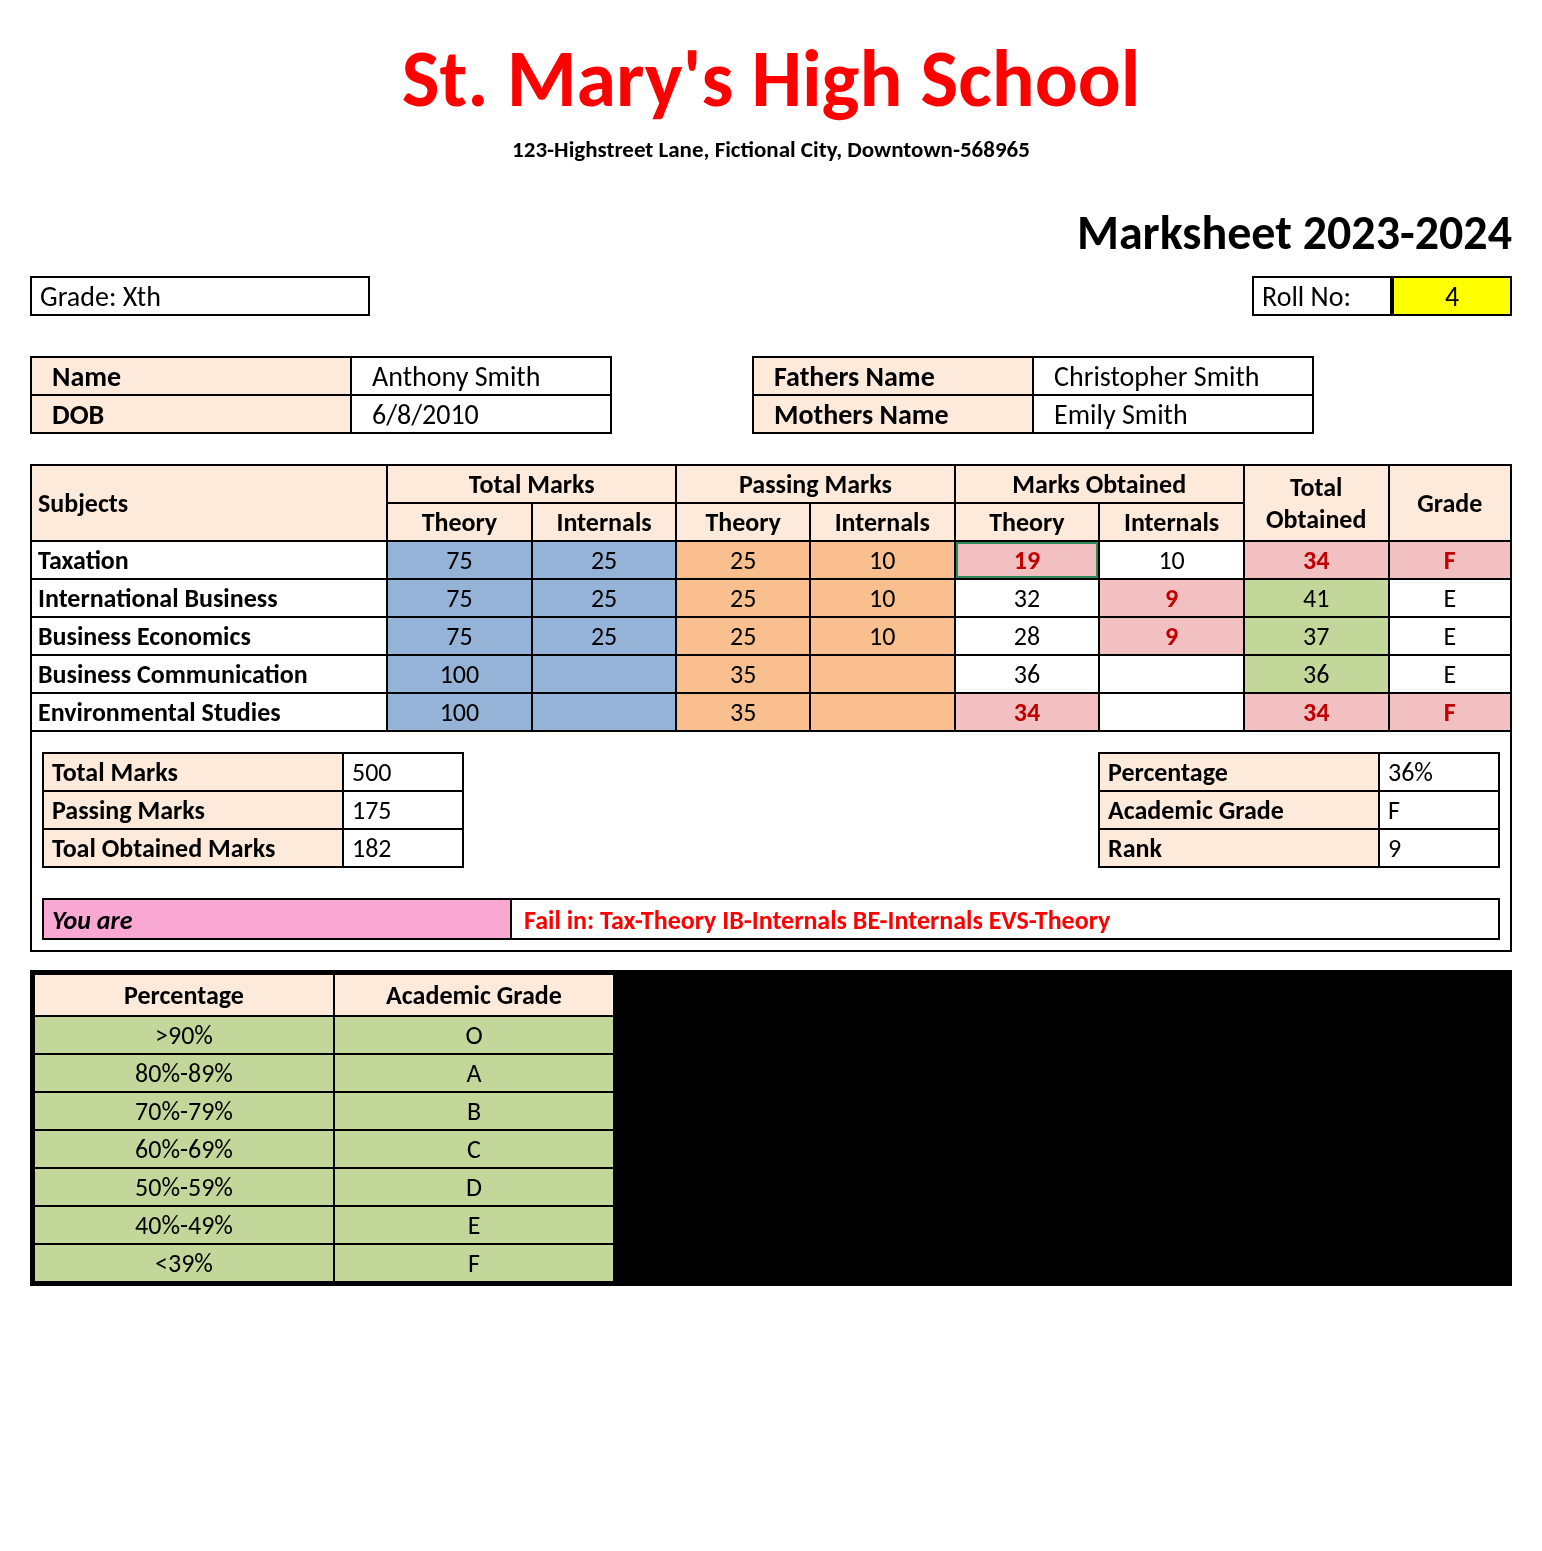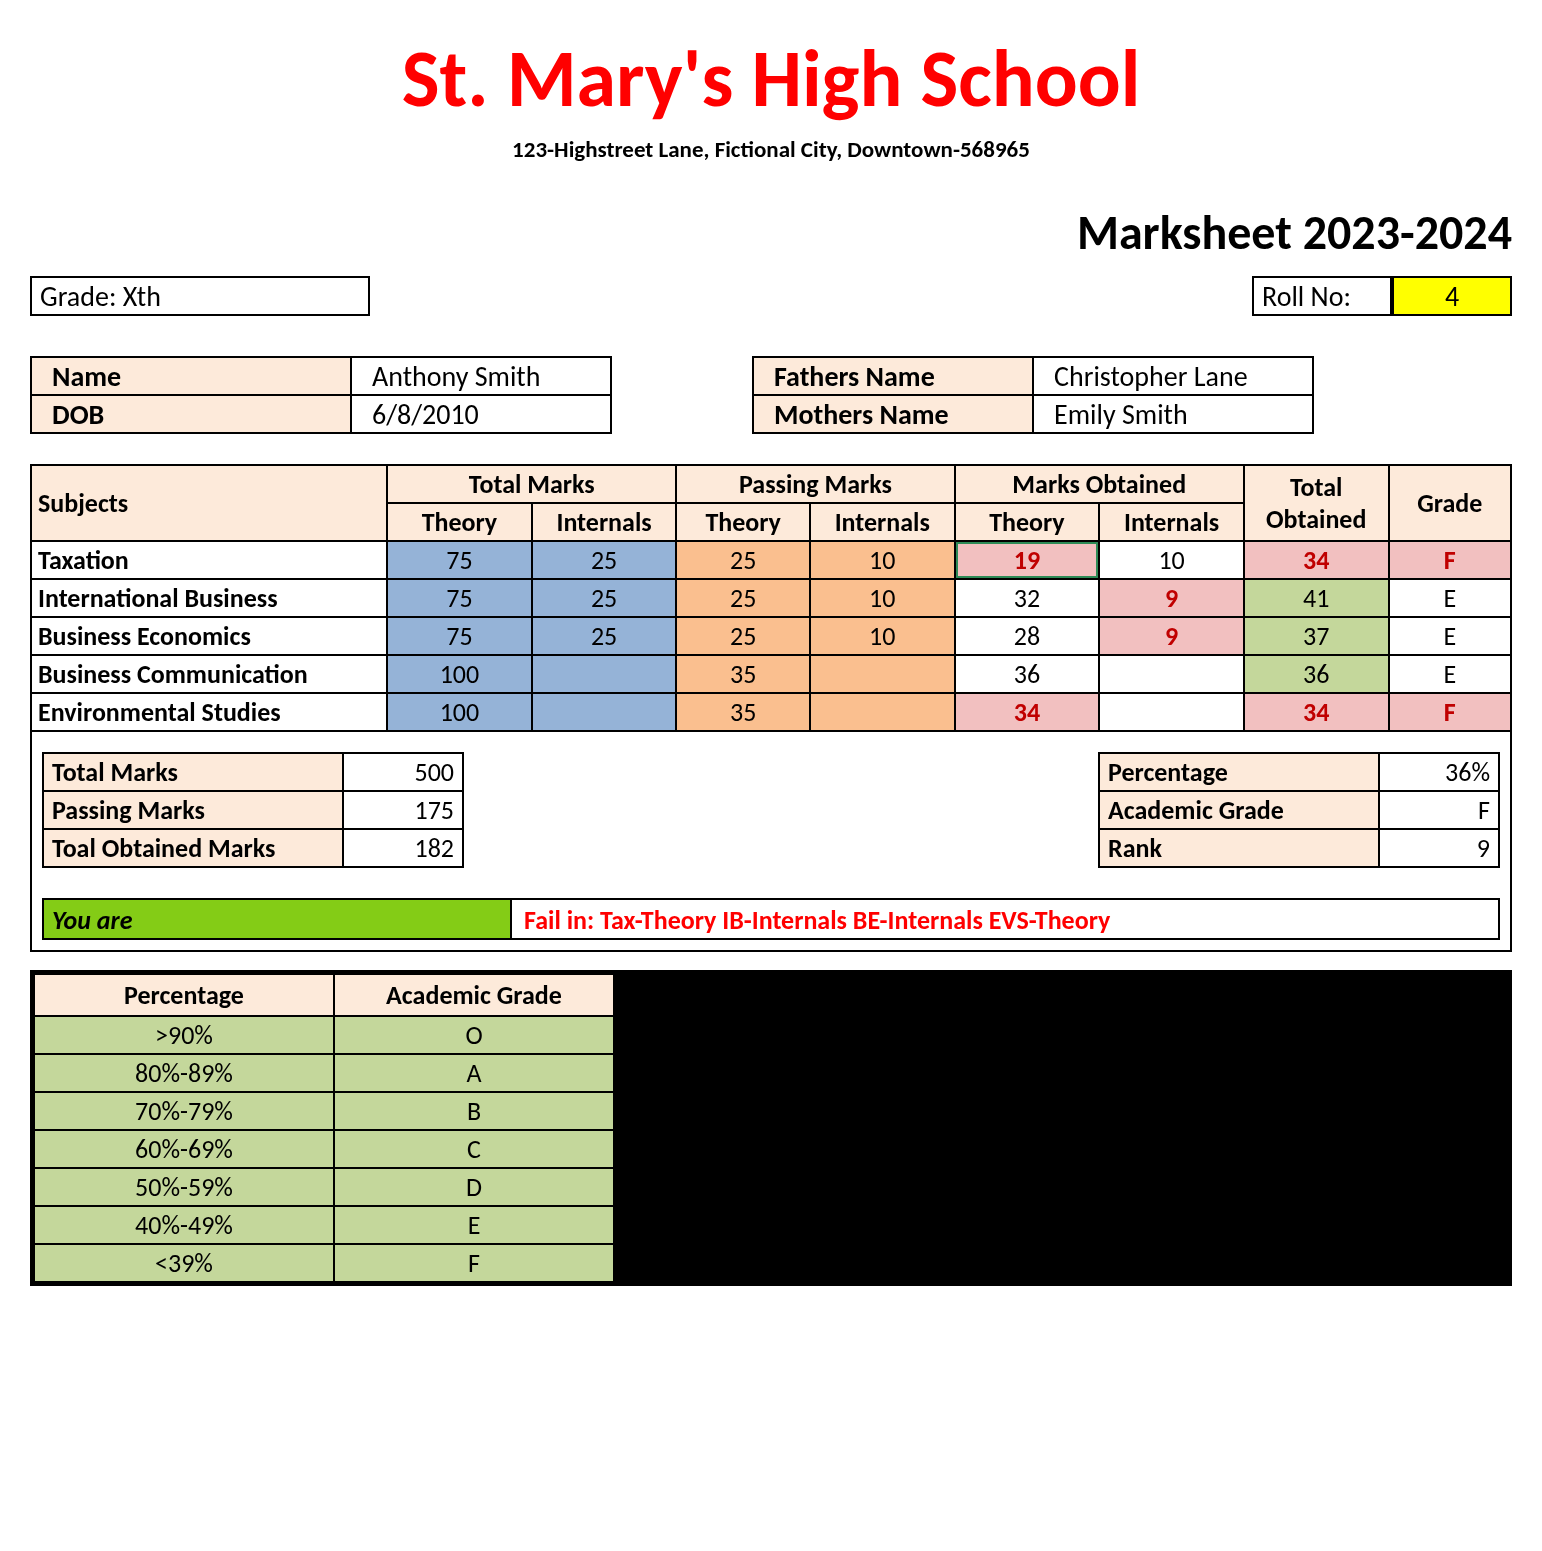--- a/index.html
+++ b/index.html
@@ -72,27 +72,27 @@
 
   .summary-wrap {
     border: 2px solid #000;
     border-top: none;
     padding: 20px 10px 10px 10px;
   }
   .summary-flex { display: flex; justify-content: space-between; margin-bottom: 30px;}
   table.sm { border-collapse: collapse; font-size: 26px; }
   table.sm td { border: 2px solid #000; height: 38px; padding: 0 8px; }
   table.sm .lbl { width: 300px; background: #fdeada; font-weight: bold; text-align: left;}
-  table.sm .val { width: 120px; text-align: right; }
+  table.sm .val { width: 120px; text-align: left; }
   table.sm2 .lbl { width: 280px; }
   table.sm2 .val { width: 120px; }
 
   .youare-row { display: flex; }
   .youare-lbl {
-    border: 2px solid #000; background: #84cc16; font-weight: bold; font-style: italic;
+    border: 2px solid #000; background: #f9a8d4; font-weight: bold; font-style: italic;
     font-size: 26px; padding: 4px 8px; width: 470px; height: 42px;
   }
   .youare-val {
     border: 2px solid #000; border-left: none; color: #ff0000; font-weight: bold;
     font-size: 26px; padding: 4px 12px; flex: 1; height: 42px;
   }
 
   .legend-wrap { margin-top: 18px; display:flex; }
   .legend-inner { border: 3px solid #000; }
   table.legend { border-collapse: collapse; font-size: 26px; }
@@ -127,21 +127,21 @@
     <tr>
           <td class="lbl cream">DOB</td>
         <td class="val">6/8/2010</td>
         </tr>
   </tbody>
     </table>
   <table class="info info2">
     <tbody>
         <tr>
           <td class="lbl cream">Fathers Name</td>
-        <td class="val">Christopher Lane</td>
+        <td class="val">Christopher Smith</td>
         </tr>
     <tr>
           <td class="lbl cream">Mothers Name</td>
         <td class="val">Emily Smith</td>
         </tr>
   </tbody>
     </table>
 </div>
 
 <table class="marks">

